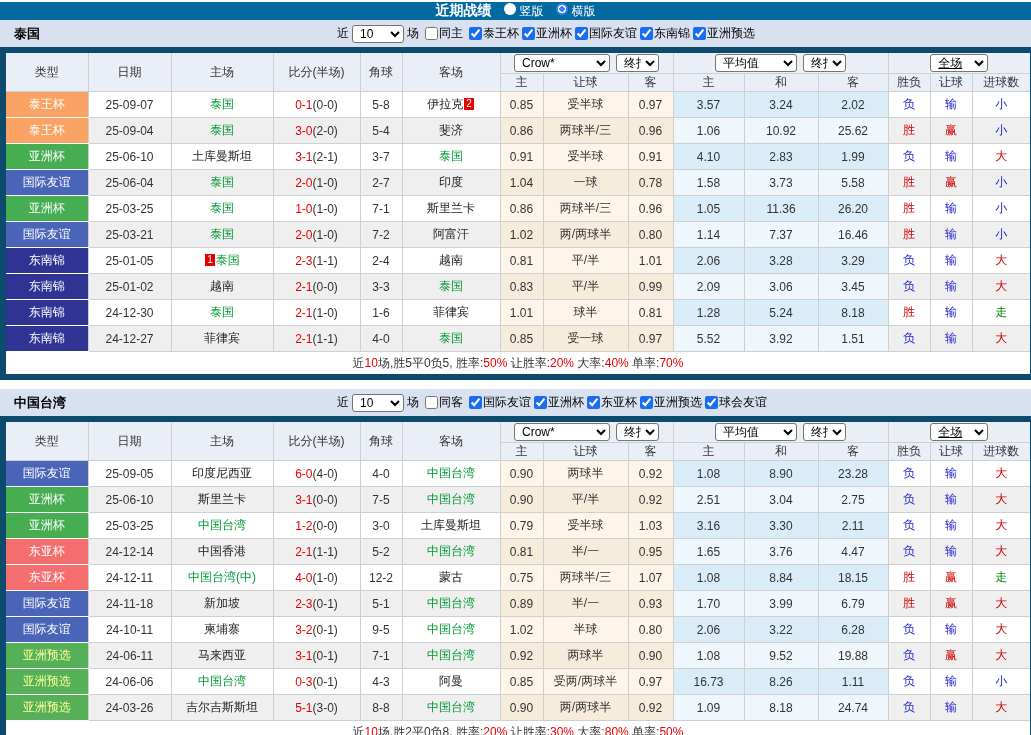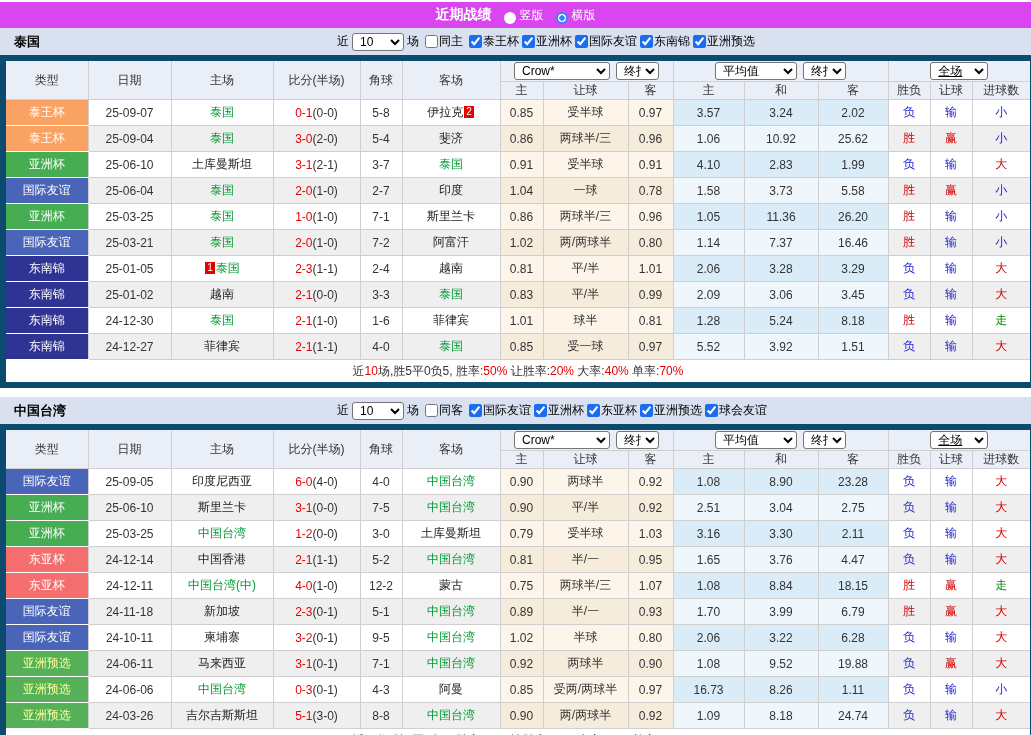--- a/index.html
+++ b/index.html
@@ -1,22 +1,22 @@
 <!DOCTYPE html>
 <html><head>
 <meta charset="utf-8">
 <style>
   html,body{margin:0;padding:0;background:#fff;}
   body{width:1031px;font-family:"Liberation Sans","DejaVu Sans",sans-serif;font-size:12px;color:#333;}
 
   
-  .titlebar{height:26px;margin-top:2px;background:#d946ef;color:#fff;
+  .titlebar{height:18px;margin-top:2px;background:#0369a1;color:#fff;
     display:flex;align-items:center;justify-content:center;gap:12px;}
   .tb-title{font-weight:bold;font-size:14px;}
-  .tb-radio{display:inline-flex;align-items:flex-end;gap:4px;font-size:12px;cursor:pointer;}
+  .tb-radio{display:inline-flex;align-items:flex-start;gap:4px;font-size:12px;cursor:pointer;}
   .rdo{width:12px;height:12px;border-radius:50%;background:#fff;box-sizing:border-box;display:inline-block;}
   .rdo.on{border:2px solid #3b82f6;background:radial-gradient(circle at center,#3b82f6 0 2.5px,#ffffff 3px);}
 
   
   .section{position:relative;}
   .section + .section{margin-top:9px;}
   .band{position:relative;height:27px;background:#d9e1f0;display:flex;align-items:center;}
   .band .team{margin-left:14px;font-weight:bold;color:#000;font-size:13px;}
   .band .filter{position:absolute;left:337px;display:flex;align-items:center;gap:3px;color:#000;white-space:nowrap;}
   .chk{display:inline-flex;align-items:center;}

